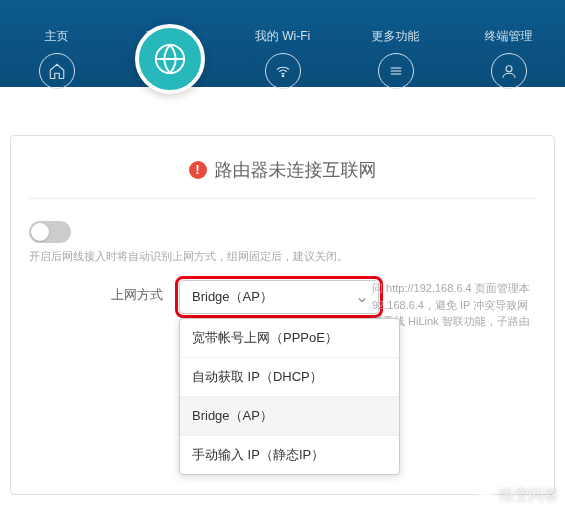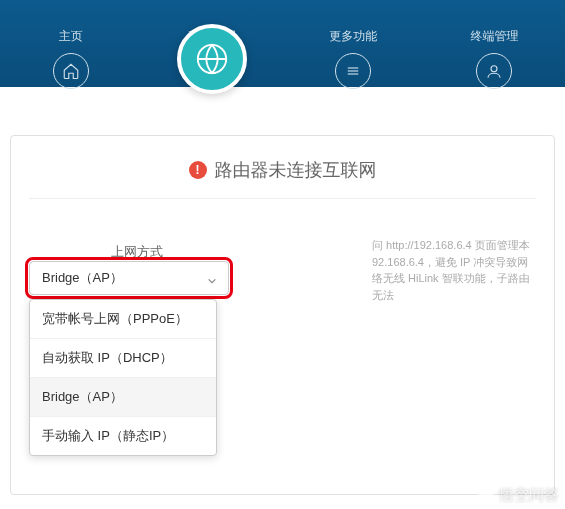--- a/index.html
+++ b/index.html
@@ -162,21 +162,21 @@
       position: absolute;
       right: 12px;
       top: 13px;
       width: 10px; height: 10px;
     }
     .chevron svg { stroke: #888; }
     .dropdown {
       position: absolute;
       top: 38px;
       left: 0;
-      width: 188px;
+      width: 221px;
       background: #fff;
       border: 1px solid #ccc;
       border-radius: 4px;
       box-shadow: 0 2px 8px rgba(0,0,0,0.15);
       z-index: 10;
     }
     .dropdown-item {
       padding: 10px 12px;
       font-size: 13px;
       color: #333;
@@ -238,20 +238,29 @@
   <div class="nav-item active" style="position:relative;">
     <span class="nav-label">我要上网</span>
     <div class="big-circle">
       <svg width="34" height="34" viewBox="0 0 24 24" fill="none" stroke="#fff" stroke-width="1.3">
         <circle cx="12" cy="12" r="10"></circle>
           <path d="M2 12h20M12 2c2.5 3 4 6.5 4 10s-1.5 7-4 10c-2.5-3-4-6.5-4-10s1.5-7 4-10z"></path>
       </svg>
     </div>
   </div>
 
+  <div class="nav-item">
+    <span class="nav-label">我的 Wi-Fi</span>
+    <span class="nav-icon-wrap">
+      <svg width="18" height="18" viewBox="0 0 24 24" fill="none" stroke="#d0e0ea" stroke-width="1.5">
+          <path d="M4 10c4-4 12-4 16 0M7 13c3-3 7-3 10 0M10 16c1.2-1.2 2.8-1.2 4 0"></path>
+          <circle cx="12" cy="18.5" r="1" fill="#d0e0ea"></circle>
+        </svg>
+    </span>
+  </div>
 
   <div class="nav-item">
     <span class="nav-label">更多功能</span>
     <span class="nav-icon-wrap">
       <svg width="18" height="18" viewBox="0 0 24 24" fill="none" stroke="#d0e0ea" stroke-width="1.5">
           <line x1="5" y1="8" x2="19" y2="8"></line>
           <line x1="5" y1="12" x2="19" y2="12"></line>
           <line x1="5" y1="16" x2="19" y2="16"></line>
         </svg>
     </span>
@@ -274,23 +283,29 @@
     <div class="alert">
       <div class="alert-row">
         <span class="alert-icon">!</span>
         <span class="alert-title">路由器未连接互联网</span>
       </div>
     </div>
 
     <hr class="divider">
 
     <div class="form-row">
+      <div class="form-control">
+        <div class="toggle">
+          <div class="toggle-knob"></div>
+        </div>
+        <div class="hint">开启后网线接入时将自动识别上网方式，组网固定后，建议关闭。</div>
+      </div>
     </div>
 
-    <div class="form-row" style="position:relative;flex-direction:column;">
+    <div class="form-row" style="position:relative;">
       <div class="form-label">上网方式</div>
       <div class="form-control">
         <div class="select-wrap">
           <div class="highlight-ring"></div>
           <div class="select-box">
             <span>Bridge（AP）</span>
             <span class="chevron">
               <svg width="10" height="10" viewBox="0 0 12 12" fill="none" stroke-width="1.5">
                   <path d="M2 4l4 4 4-4"></path>
                 </svg>

